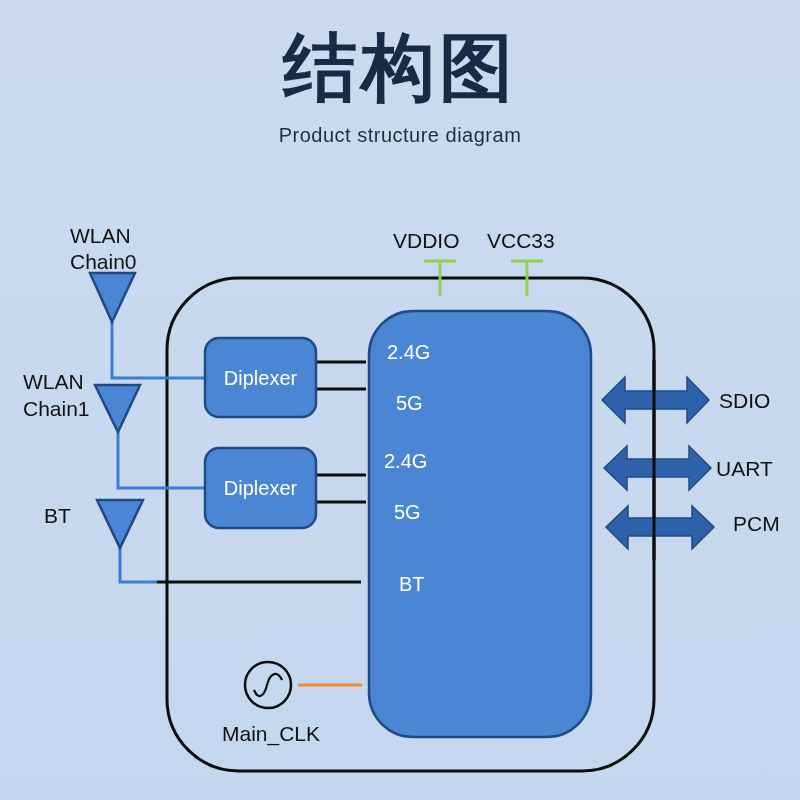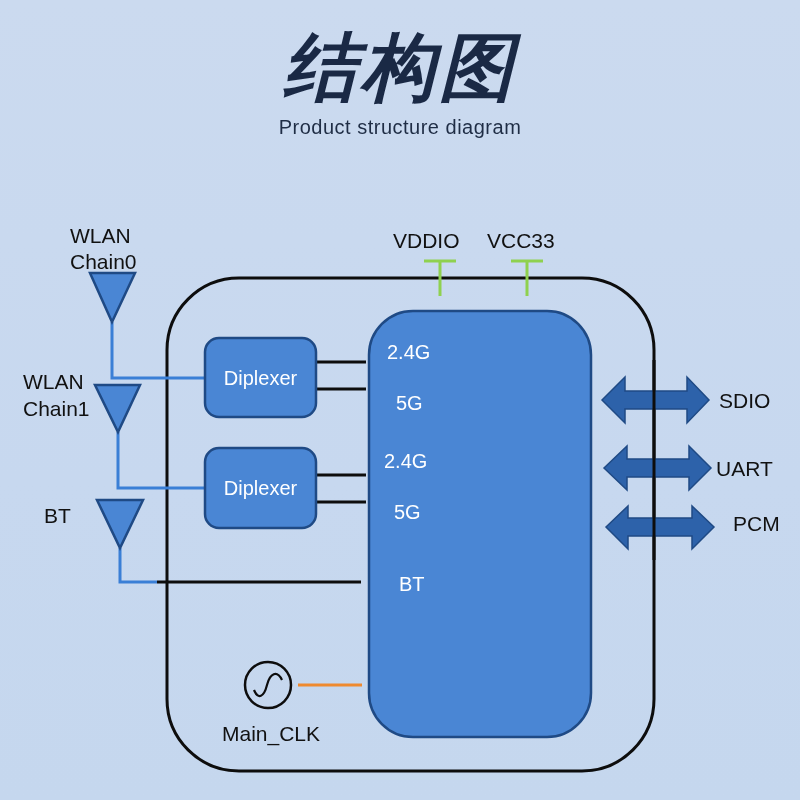--- a/index.html
+++ b/index.html
@@ -7,24 +7,23 @@
     width: 800px; height: 800px; overflow: hidden;
     background: linear-gradient(180deg, #cbdaef 0%, #c7d8ef 60%, #c5d7ee 100%);
     font-family: "Liberation Sans", sans-serif;
     position: relative;
   }
   .title {
     position: absolute; left: 0; width: 800px; top: 22px;
     text-align: center; font-size: 74px; font-weight: bold; color: #1a2945;
     letter-spacing: 4px; font-family: "DejaVu Sans", sans-serif;
     line-height: 90px;
-    font-style: italic;
   }
   .subtitle {
-    position: absolute; left: 0; width: 800px; top: 116px;
+    position: absolute; left: 0; width: 800px; top: 124px;
     text-align: center; font-size: 20px; color: #1f2d45; letter-spacing: 0.5px;
   }
   svg.diagram { position: absolute; left: 0; top: 0; }
   .lbl { font-family: "Liberation Sans", sans-serif; fill: #111; font-size: 21px; }
   .wlbl { font-family: "Liberation Sans", sans-serif; fill: #ffffff; font-size: 20px; }
 </style>
 </head>
 <body>
 
 <div class="title">结构图</div>

